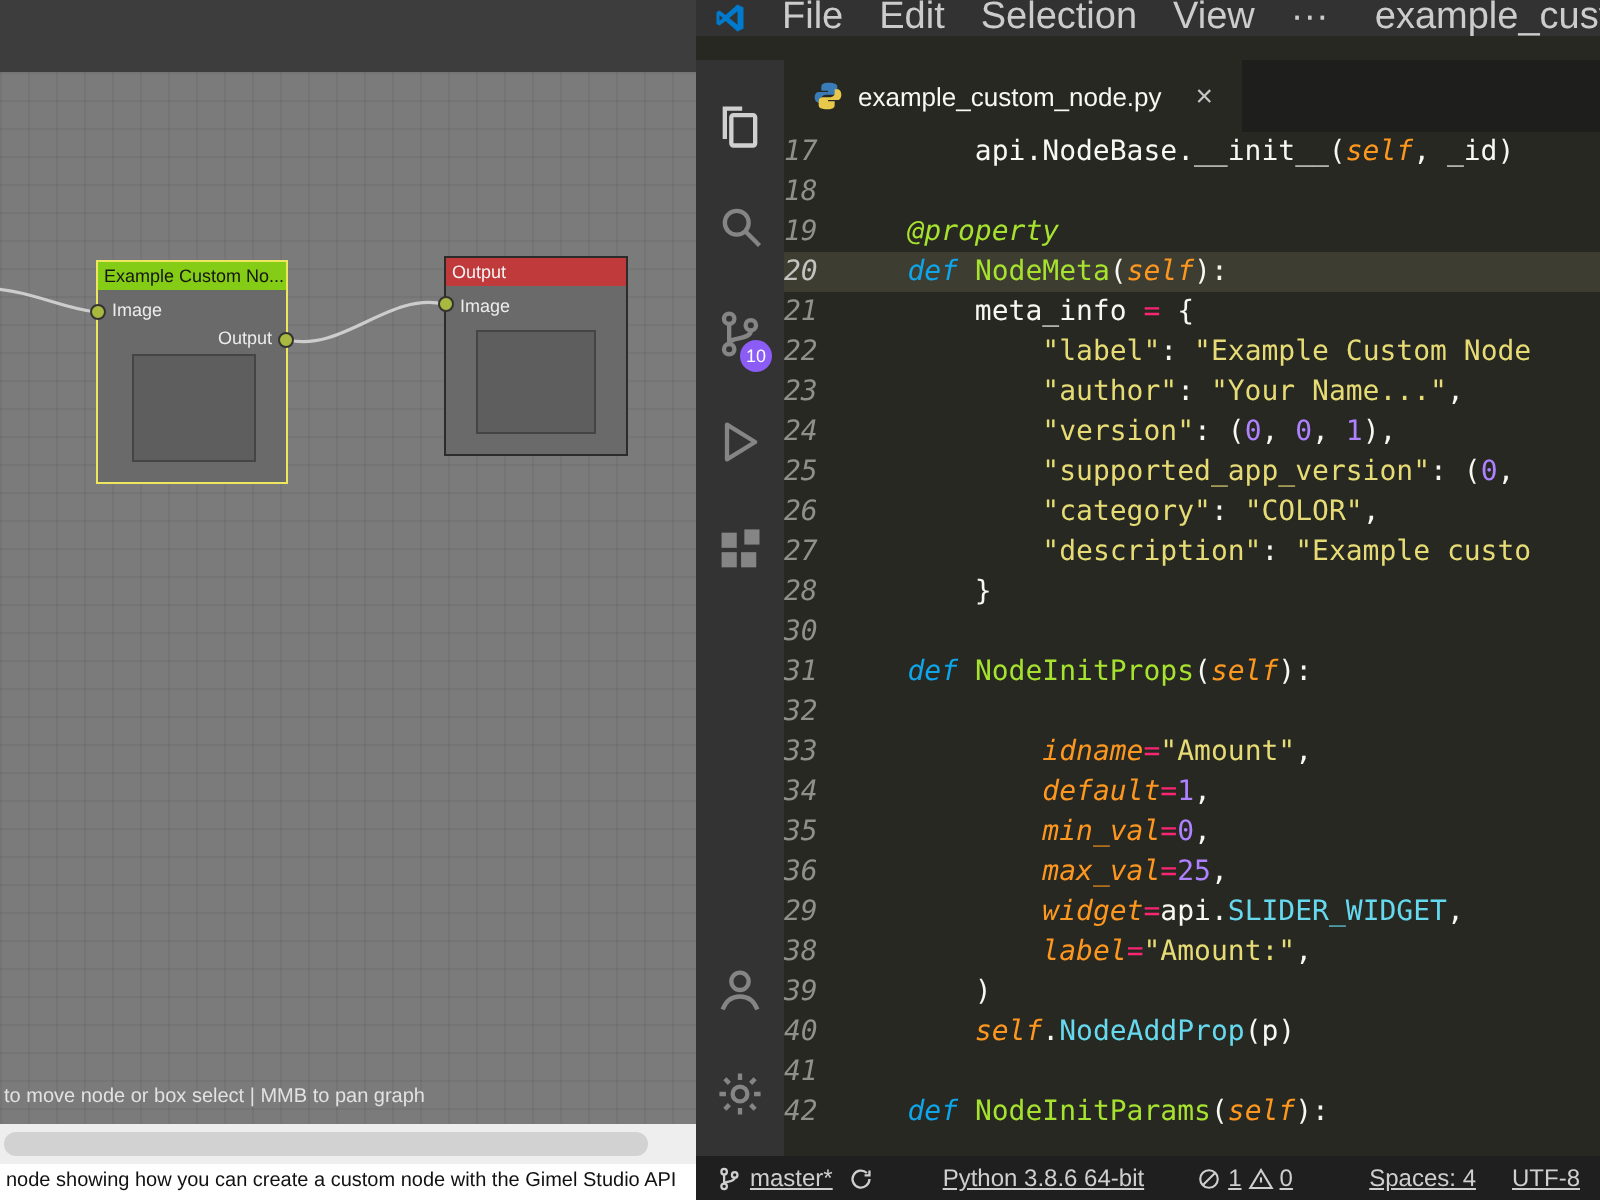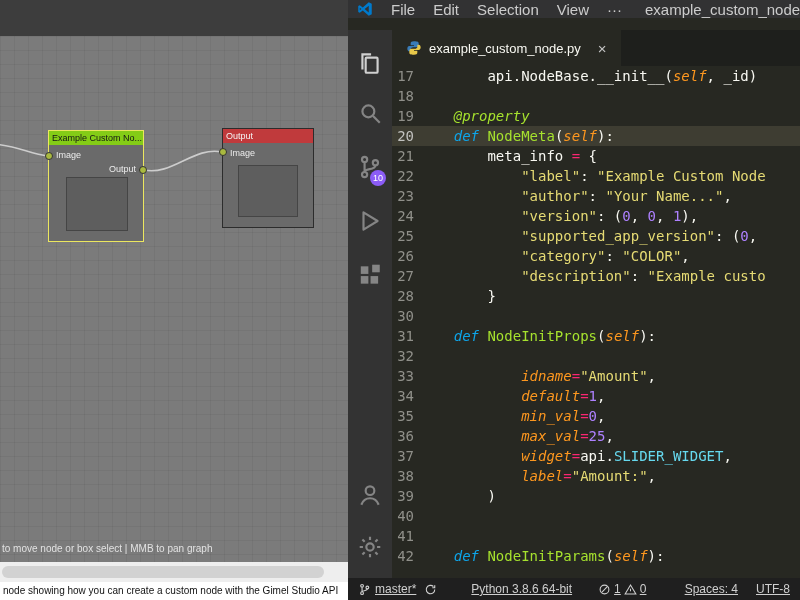--- a/index.html
+++ b/index.html
@@ -45,21 +45,21 @@
 
   .gimel-scrollbar { position:absolute; left:0; top:562px; right:0; height:20px; background:#eeeeee; }
   .gimel-scrollbar .thumbbar { position:absolute; left:2px; top:4px; width:322px; height:12px;
     background:#d2d2d2; border-radius:6px; }
   .gimel-status { position:absolute; left:0; top:582px; right:0; height:18px; background:#ffffff;
     font-size:10px; color:#111; line-height:18px; padding-left:3px; white-space:nowrap; overflow:hidden; }
 
   
   .vscode { position:absolute; left:348px; top:0; width:452px; height:600px; background:#272822; }
   .titlebar { position:absolute; left:0; top:0; right:0; height:18px; background:#323233;
-    display:flex; align-items:center; color:#cccccc; font-size:15px; padding-left:8px; overflow:hidden; }
+    display:flex; align-items:center; color:#cccccc; font-size:19px; padding-left:8px; overflow:hidden; }
   .vsc-logo { width:18px; height:18px; margin-right:8px; flex:none; }
   .menu-item { padding:0 9px; white-space:nowrap; cursor:default; }
   .win-title { margin-left:14px; white-space:nowrap; overflow:hidden; color:#cccccc; }
 
   .activitybar { position:absolute; left:0; top:30px; width:44px; height:548px; background:#333333; }
   .act-icon { position:absolute; left:9px; width:26px; height:26px; }
   .act-icon svg { width:26px; height:26px; }
   .ai-explorer { top:20px; }
   .ai-search { top:70px; }
   .ai-scm { top:124px; }
@@ -73,22 +73,22 @@
   .tabbar { position:absolute; left:44px; top:30px; right:0; height:36px; background:#1e1f1c; }
   .tab { display:inline-flex; align-items:center; height:36px; padding:0 14px; background:#272822;
     color:#f8f8f2; font-size:13px; gap:7px; }
   .tab .py-icon { width:16px; height:16px; }
   .tab-close { color:#c5c5c5; font-size:15px; margin-left:10px; cursor:default; }
 
   .editor { position:absolute; left:44px; top:66px; right:0; bottom:22px; background:#272822;
     overflow:hidden; font-family:"DejaVu Sans Mono", monospace; font-size:14px; }
   .code-row { display:flex; height:20px; line-height:20px; white-space:pre; }
   .code-row.current { background:#3e3d32; }
-  .gutter-num { display:inline-block; width:22px; min-width:22px; text-align:right;
-    color:#90908a; flex:none; }
+  .gutter-num { display:inline-block; width:22px; min-width:22px; 
+    color:#90908a; flex:none;font-style:italic; }
   .code-row.current .gutter-num { color:#c2c2bf; }
   .code-text { margin-left:6px; }
   .tk-w { color:#f8f8f2; }
   .tk-c { color:#66d9ef; }
   .tk-ci { color:#0ea5e9; font-style:italic; }
   .tk-g { color:#a6e22e; }
   .tk-gi { color:#a6e22e; font-style:italic; }
   .tk-o { color:#fd971f; font-style:italic; }
   .tk-s { color:#e6db74; }
   .tk-n { color:#ae81ff; }
@@ -234,24 +234,24 @@
         <div class="code-row"><span class="gutter-num">26</span><span class="code-text"><span class="tk-w">            </span><span class="tk-s">"category"</span><span class="tk-w">: </span><span class="tk-s">"COLOR"</span><span class="tk-w">,</span></span></div>
         <div class="code-row"><span class="gutter-num">27</span><span class="code-text"><span class="tk-w">            </span><span class="tk-s">"description"</span><span class="tk-w">: </span><span class="tk-s">"Example custo</span></span></div>
         <div class="code-row"><span class="gutter-num">28</span><span class="code-text"><span class="tk-w">        }</span></span></div>
         <div class="code-row"><span class="gutter-num">30</span><span class="code-text"></span></div>
         <div class="code-row"><span class="gutter-num">31</span><span class="code-text"><span class="tk-w">    </span><span class="tk-ci">def </span><span class="tk-g">NodeInitProps</span><span class="tk-w">(</span><span class="tk-o">self</span><span class="tk-w">):</span></span></div>
         <div class="code-row"><span class="gutter-num">32</span></div>
         <div class="code-row"><span class="gutter-num">33</span><span class="code-text"><span class="tk-w">            </span><span class="tk-o">idname</span><span class="tk-p">=</span><span class="tk-s">"Amount"</span><span class="tk-w">,</span></span></div>
         <div class="code-row"><span class="gutter-num">34</span><span class="code-text"><span class="tk-w">            </span><span class="tk-o">default</span><span class="tk-p">=</span><span class="tk-n">1</span><span class="tk-w">,</span></span></div>
         <div class="code-row"><span class="gutter-num">35</span><span class="code-text"><span class="tk-w">            </span><span class="tk-o">min_val</span><span class="tk-p">=</span><span class="tk-n">0</span><span class="tk-w">,</span></span></div>
         <div class="code-row"><span class="gutter-num">36</span><span class="code-text"><span class="tk-w">            </span><span class="tk-o">max_val</span><span class="tk-p">=</span><span class="tk-n">25</span><span class="tk-w">,</span></span></div>
-        <div class="code-row"><span class="gutter-num">37</span><span class="code-text"><span class="tk-w">            </span><span class="tk-o">widget</span><span class="tk-p">=</span><span class="tk-w">api.</span><span class="tk-c">SLIDER_WIDGET</span><span class="tk-w">,</span></span></div>
+        <div class="code-row"><span class="gutter-num">29</span><span class="code-text"><span class="tk-w">            </span><span class="tk-o">widget</span><span class="tk-p">=</span><span class="tk-w">api.</span><span class="tk-c">SLIDER_WIDGET</span><span class="tk-w">,</span></span></div>
         <div class="code-row"><span class="gutter-num">38</span><span class="code-text"><span class="tk-w">            </span><span class="tk-o">label</span><span class="tk-p">=</span><span class="tk-s">"Amount:"</span><span class="tk-w">,</span></span></div>
         <div class="code-row"><span class="gutter-num">39</span><span class="code-text"><span class="tk-w">        )</span></span></div>
-        <div class="code-row"><span class="gutter-num">40</span></div>
+        <div class="code-row"><span class="gutter-num">40</span><span class="code-text"><span class="tk-w">        </span><span class="tk-o">self</span><span class="tk-w">.</span><span class="tk-c">NodeAddProp</span><span class="tk-w">(p)</span></span></div>
         <div class="code-row"><span class="gutter-num">41</span><span class="code-text"></span></div>
         <div class="code-row"><span class="gutter-num">42</span><span class="code-text"><span class="tk-w">    </span><span class="tk-ci">def </span><span class="tk-g">NodeInitParams</span><span class="tk-w">(</span><span class="tk-o">self</span><span class="tk-w">):</span></span></div>
       </div>
   </div>
 
   <div class="statusbar">
     <span class="sb-item">
       <span class="sb-icon">
         <svg viewBox="0 0 16 16" fill="none" stroke="#cfcfcf" stroke-width="1.4">
           <circle cx="5" cy="3.5" r="1.7"></circle>

